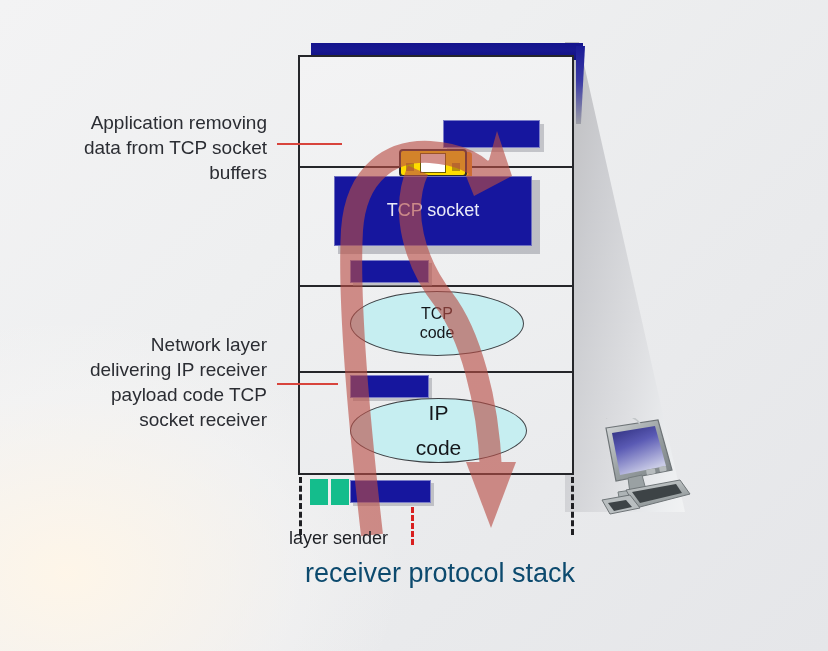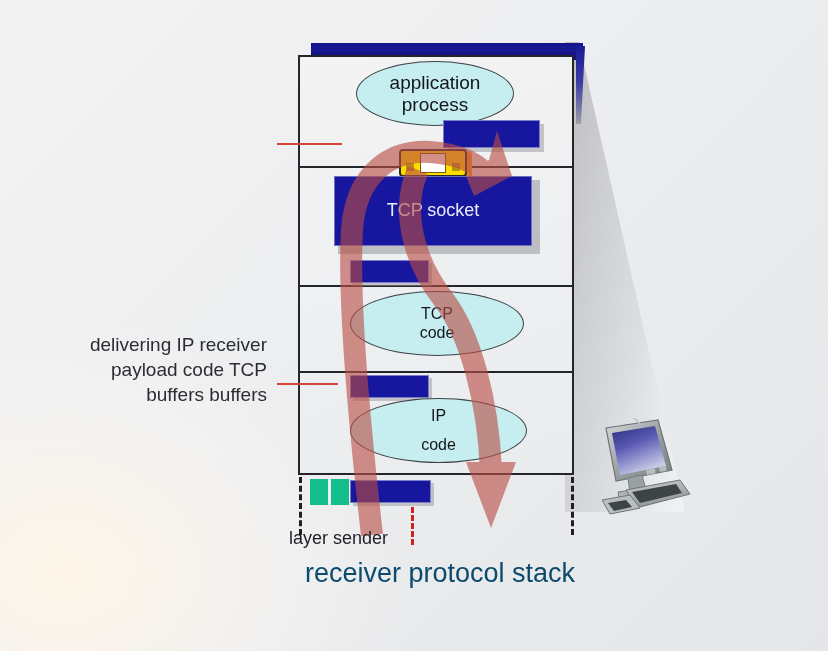--- a/index.html
+++ b/index.html
@@ -80,21 +80,21 @@
     font-size: 19px;
   }
   #ellipse-tcp {
     left: 350px; top: 291px;
     width: 172px; height: 63px;
     font-size: 16px;
   }
   #ellipse-ip {
     left: 350px; top: 398px;
     width: 175px; height: 63px;
-    font-size: 16px;
+    font-size: 21px;
     gap: 11px;
   }
 
   
   #tcp-buffers-shadow {
     left: 338px; top: 180px;
     width: 202px; height: 74px;
     background: rgba(150,152,160,0.55);
   }
   #tcp-buffers {
@@ -229,24 +229,20 @@
   <div id="persp-shadow" class="abs"></div>
 
   <div id="stack-cap" class="abs"></div>
   <div id="stack-cap-side" class="abs"></div>
 
   <div id="stack-box" class="abs"></div>
   <div id="divider-1" class="abs layer-divider"></div>
   <div id="divider-2" class="abs layer-divider"></div>
   <div id="divider-3" class="abs layer-divider"></div>
 
-  <div id="ellipse-app" class="abs ellipse">
-    <span>application</span>
-    <span>process</span>
-  </div>
 
   <div id="bar-app-shadow" class="abs bar-shadow"></div>
   <div id="bar-app" class="abs blue-bar"></div>
 
   <div id="socket-icon-shadow" class="abs"></div>
   <div id="socket-icon" class="abs"></div>
   <div id="socket-icon-center" class="abs"></div>
   <div id="socket-pin-left" class="abs"></div>
   <div id="socket-pin-right" class="abs"></div>
 
@@ -294,25 +290,31 @@
       <path d="M 418 170
                C 400 210, 414 262, 444 300
                C 470 334, 488 400, 491 470" stroke="#b94d45" stroke-width="22" fill="none" stroke-linecap="butt"></path>
       <path d="M 466 462 L 516 462 L 491 528 Z" fill="#b94d45"></path>
     </g>
   </svg>
 
   <div id="leader-1" class="abs leader"></div>
   <div id="leader-2" class="abs leader"></div>
 
+  <div id="annotation-app" class="abs annotation">
+    <div>Application removing</div>
+    <div>data from TCP socket</div>
+    <div>buffers</div>
+  </div>
 
   <div id="annotation-net" class="abs annotation">
+    <div>Network layer</div>
     <div>delivering IP receiver</div>
     <div>payload code TCP</div>
-    <div>buffers buffers</div>
+    <div>socket receiver</div>
   </div>
 
   <div id="from-sender-label" class="abs">layer sender</div>
 
   <div id="stack-caption" class="abs">receiver protocol stack</div>
 
   <div id="computer" class="abs">
     <svg id="computer-svg" viewBox="0 0 96 98">
       <defs>
         <linearGradient id="screenGrad" x1="0" y1="0" x2="0.45" y2="1">

